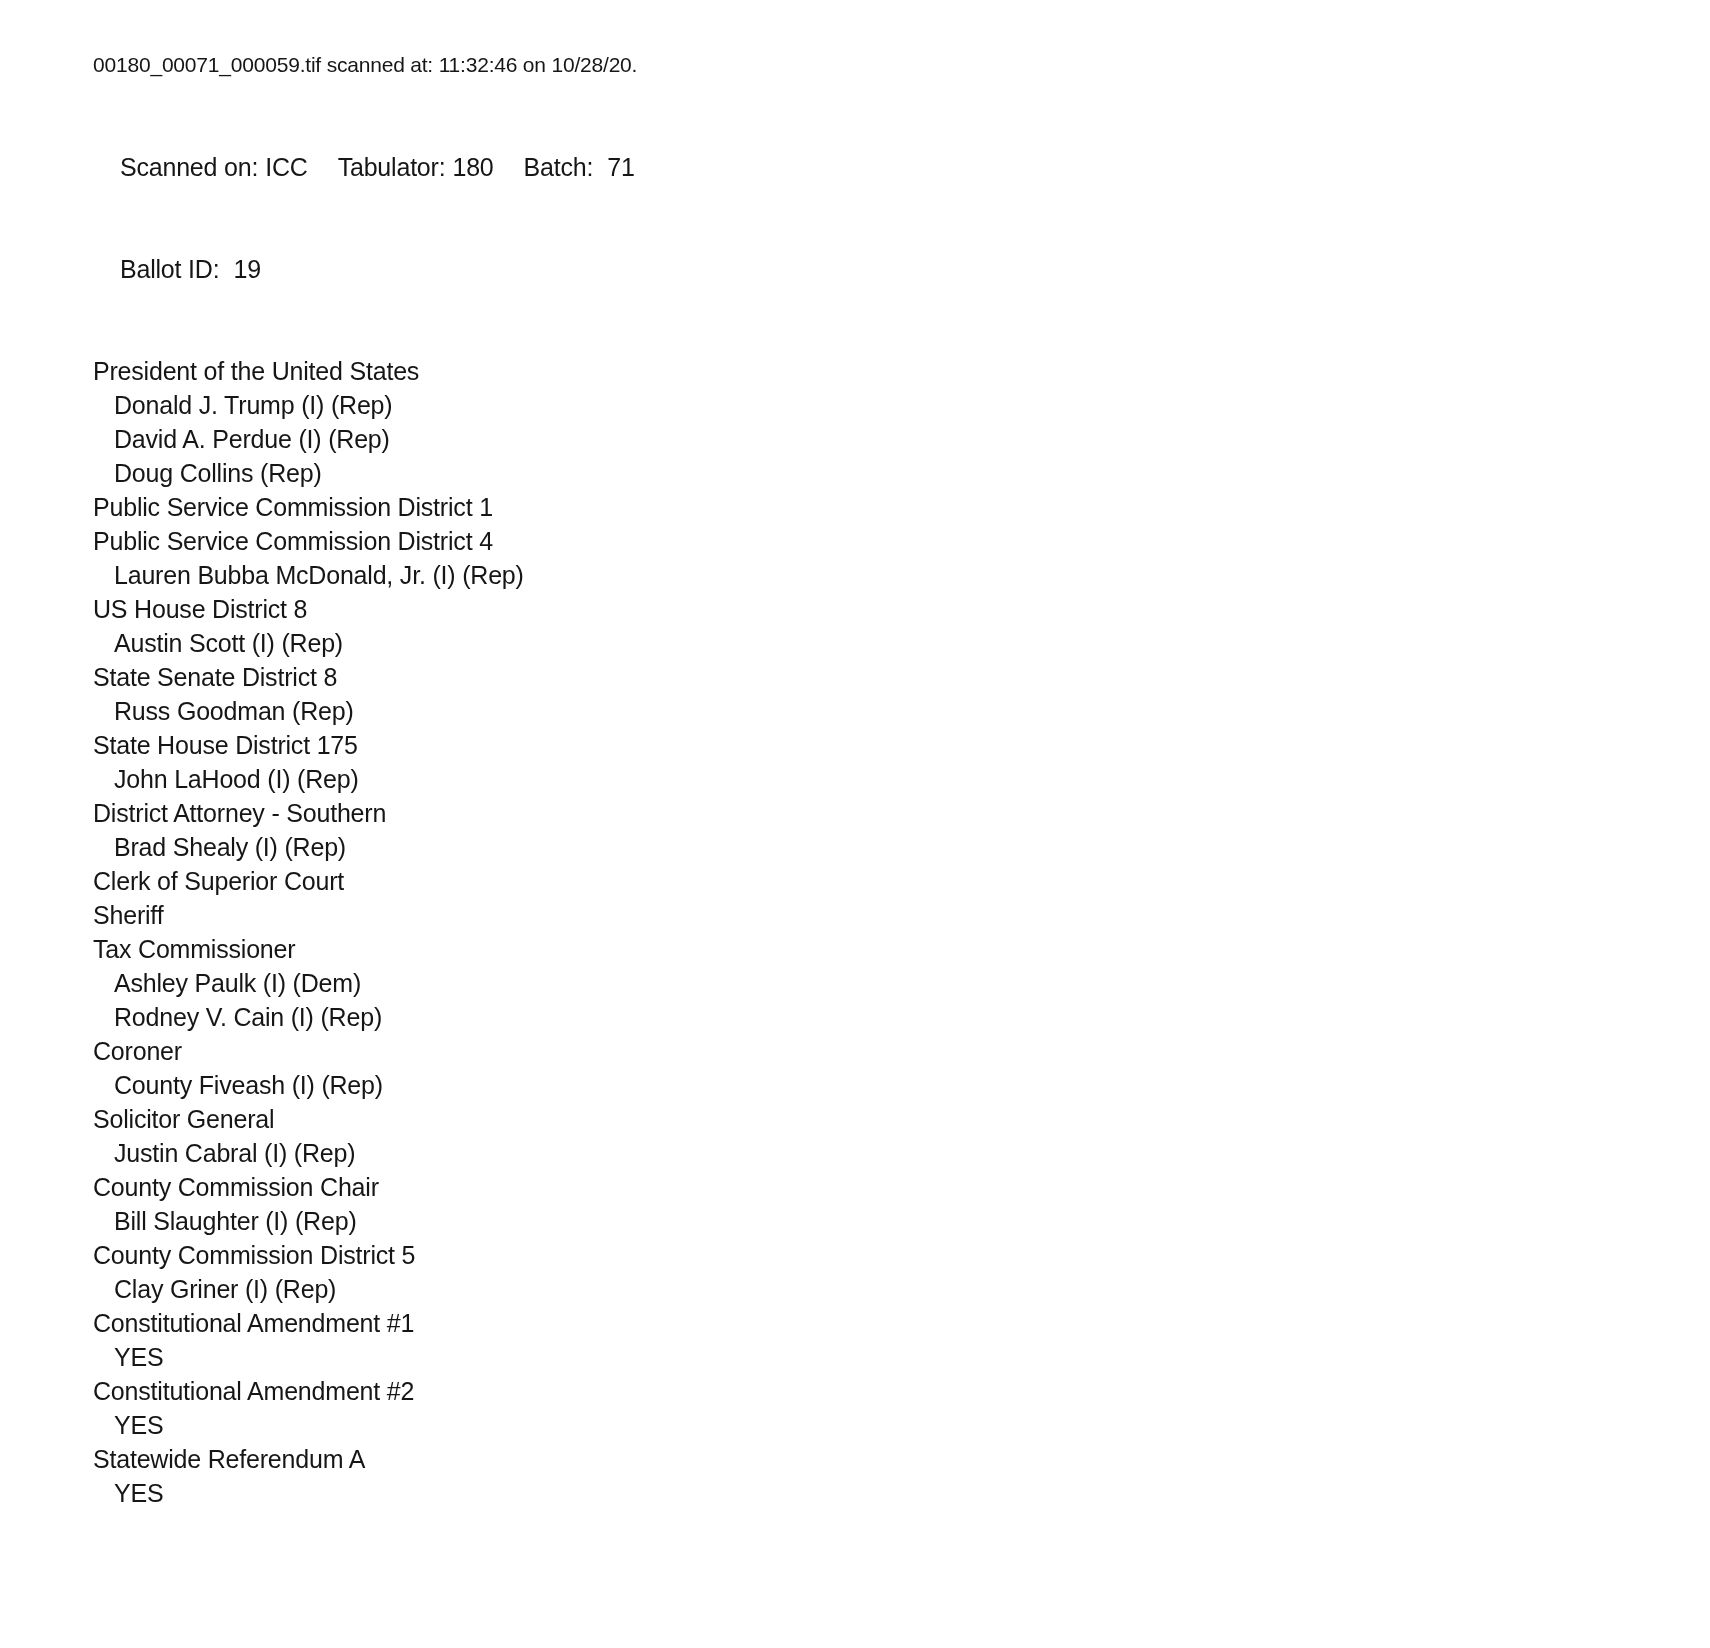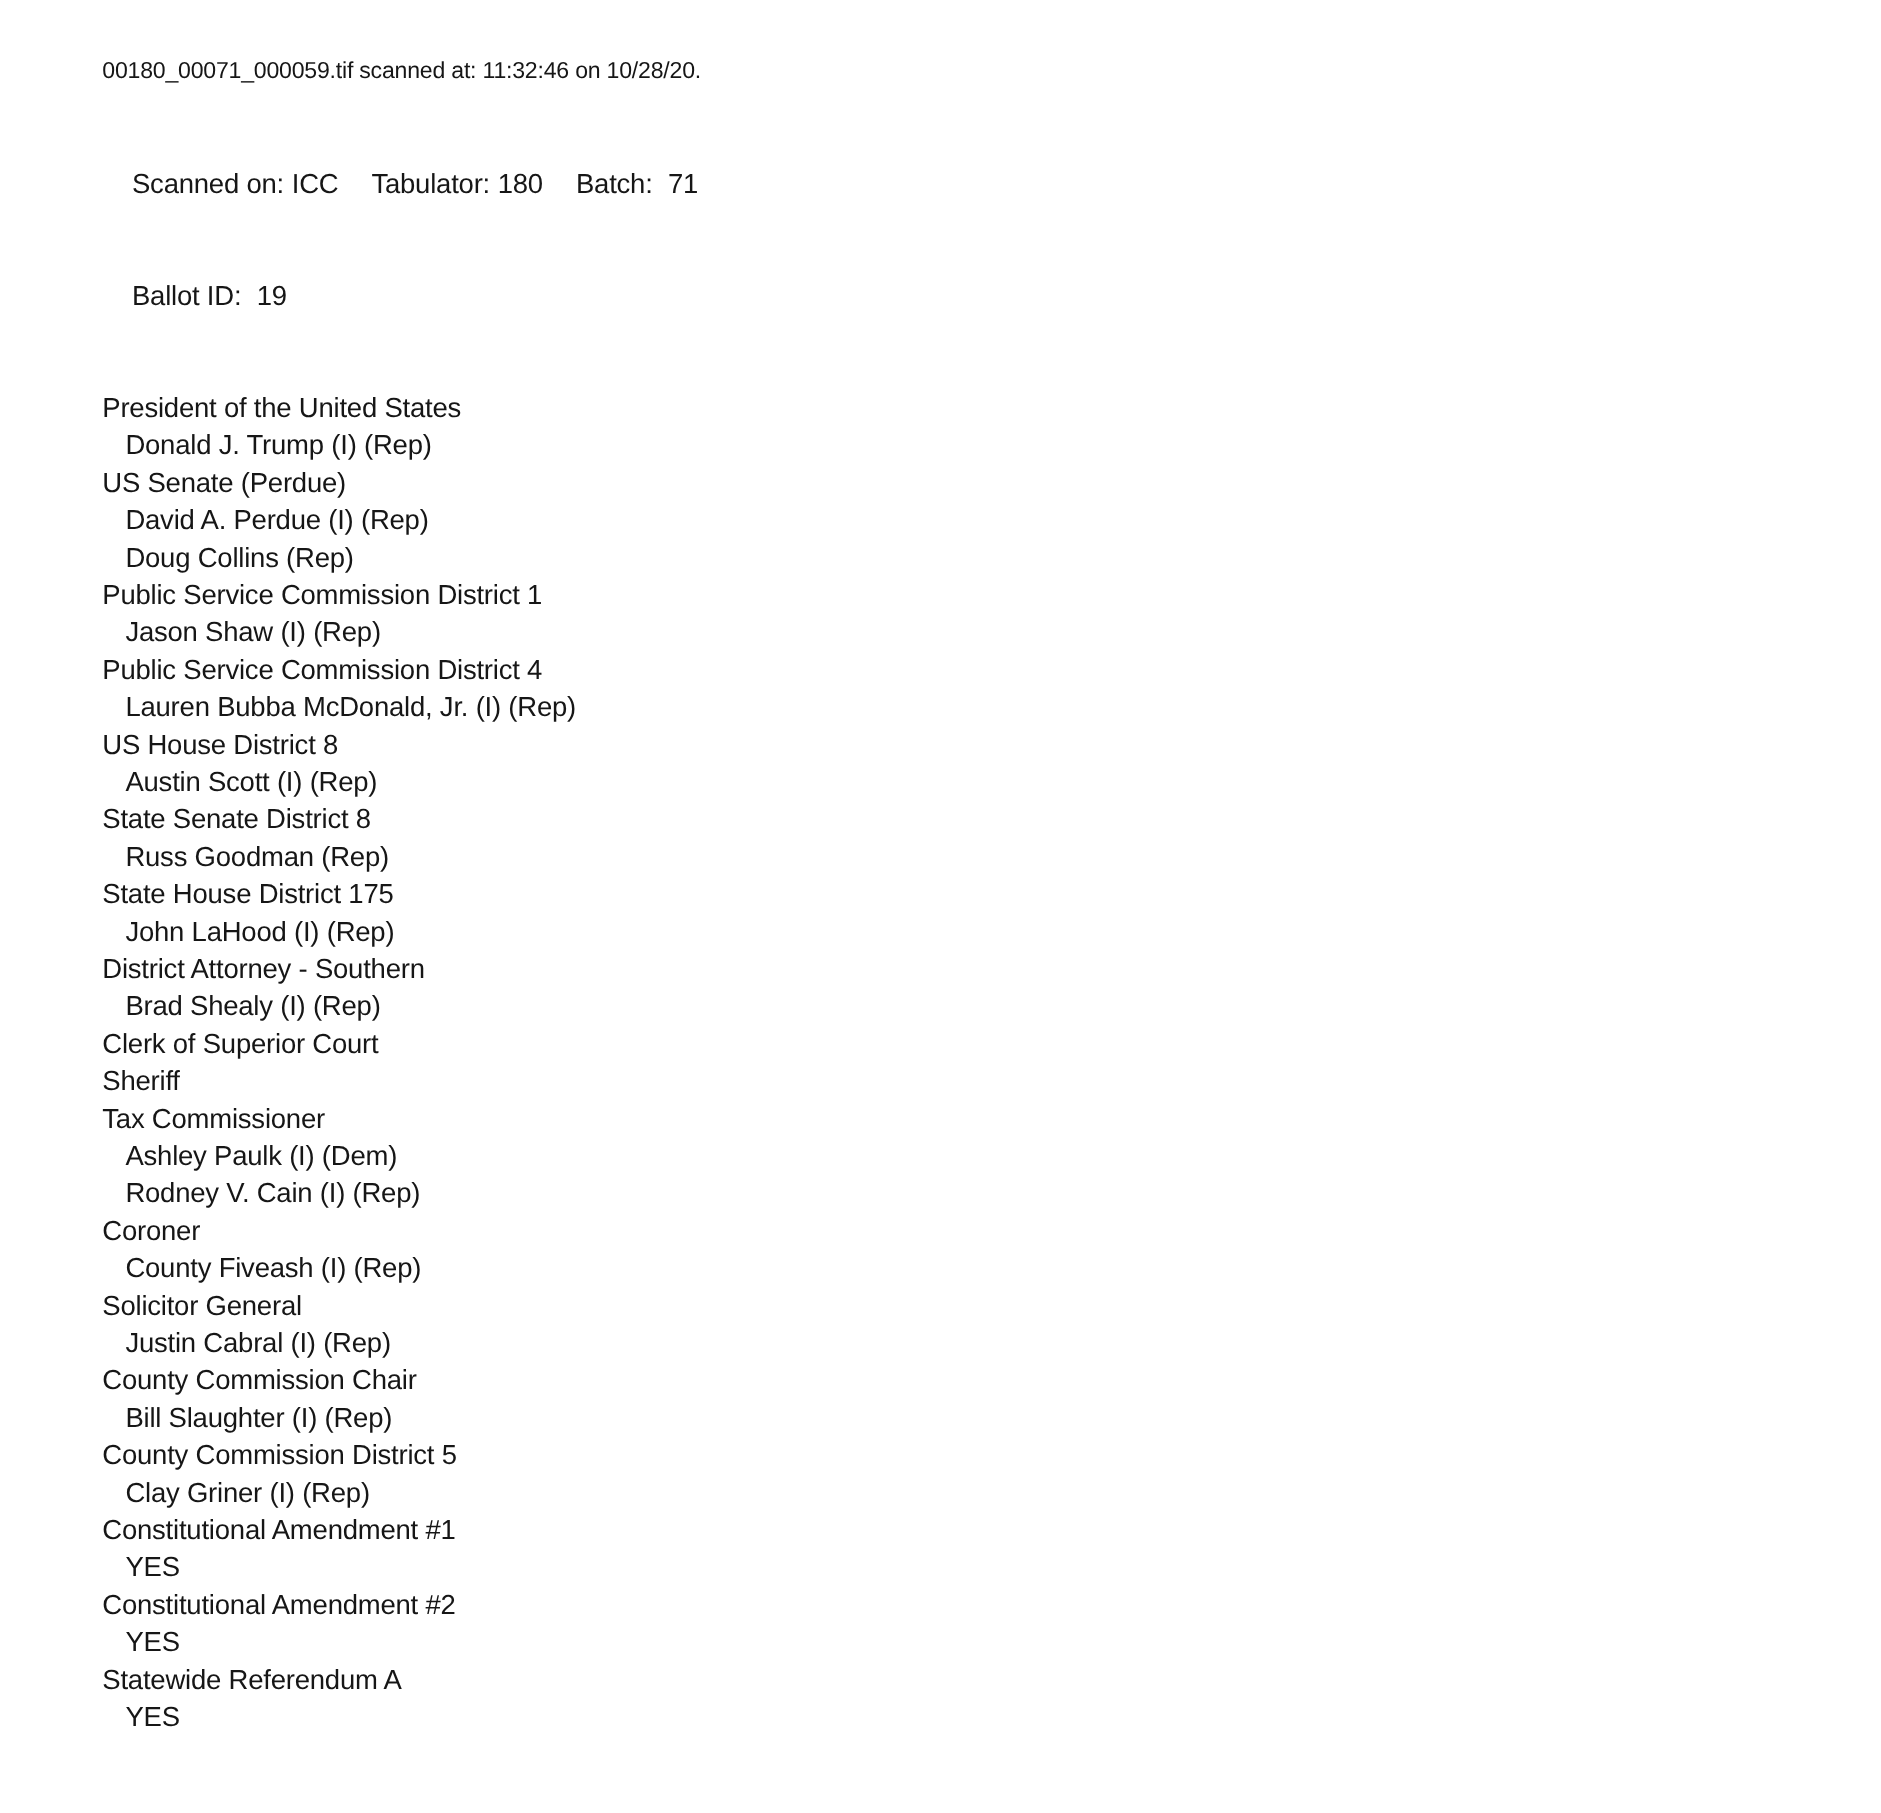--- a/index.html
+++ b/index.html
@@ -65,25 +65,23 @@
 
   <div class="line id-line">
     <span>Ballot ID:</span><span class="value wide-gap">19</span>
   </div>
 
   <div class="spacer"></div>
 
   <div>
       <div class="line contest">President of the United States</div>
       <div class="line selection">Donald J. Trump (I) (Rep)</div>
-      <div class="line contest">US Senate (Perdue)</div>
       <div class="line selection">David A. Perdue (I) (Rep)</div>
       <div class="line selection">Doug Collins (Rep)</div>
       <div class="line contest">Public Service Commission District 1</div>
-      <div class="line selection">Jason Shaw (I) (Rep)</div>
       <div class="line contest">Public Service Commission District 4</div>
       <div class="line selection">Lauren Bubba McDonald, Jr. (I) (Rep)</div>
       <div class="line contest">US House District 8</div>
       <div class="line selection">Austin Scott (I) (Rep)</div>
       <div class="line contest">State Senate District 8</div>
       <div class="line selection">Russ Goodman (Rep)</div>
       <div class="line contest">State House District 175</div>
       <div class="line selection">John LaHood (I) (Rep)</div>
       <div class="line contest">District Attorney - Southern</div>
       <div class="line selection">Brad Shealy (I) (Rep)</div>

